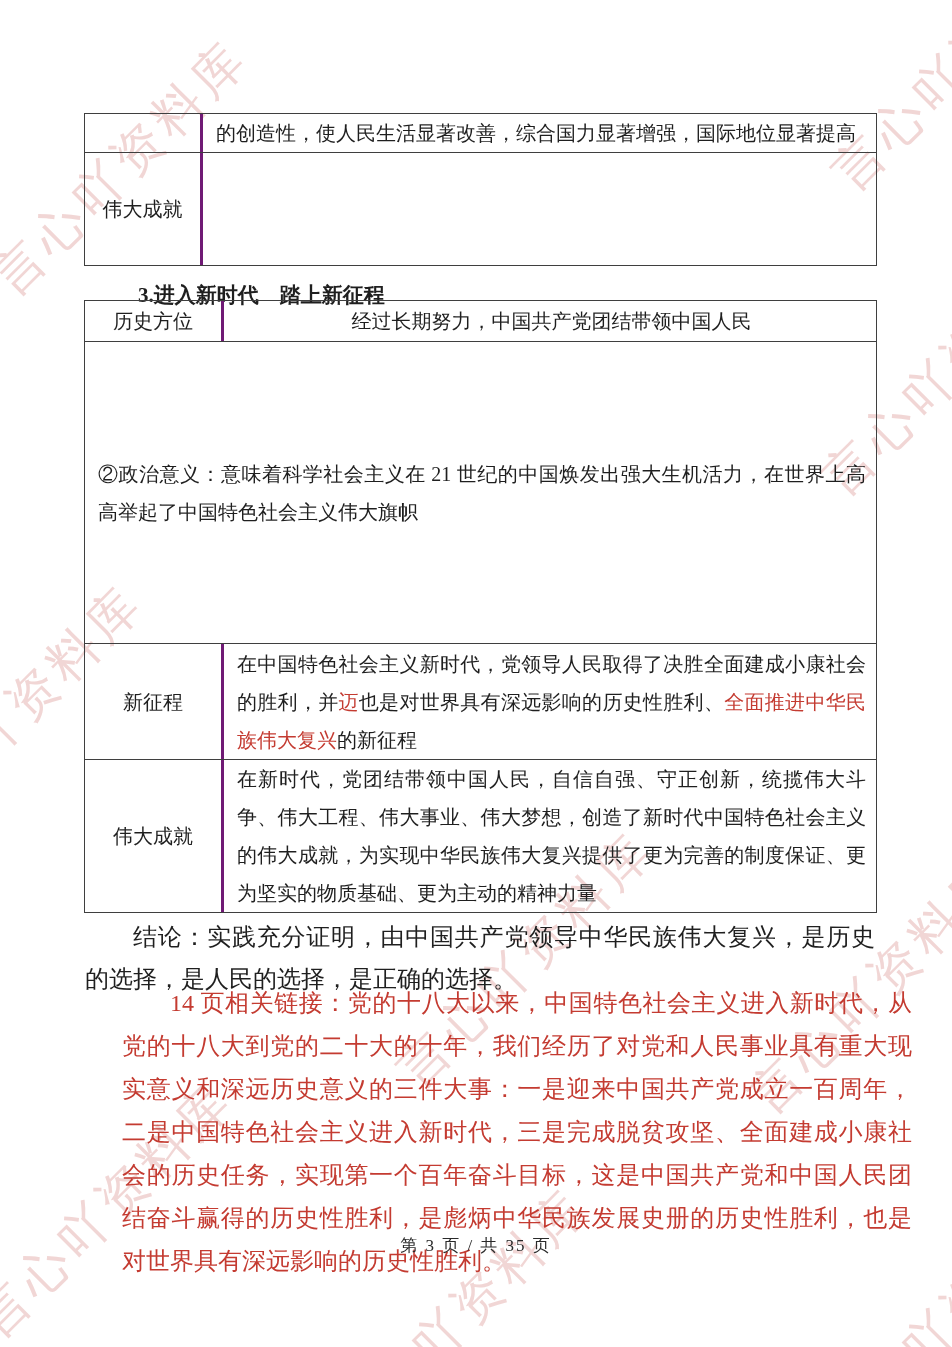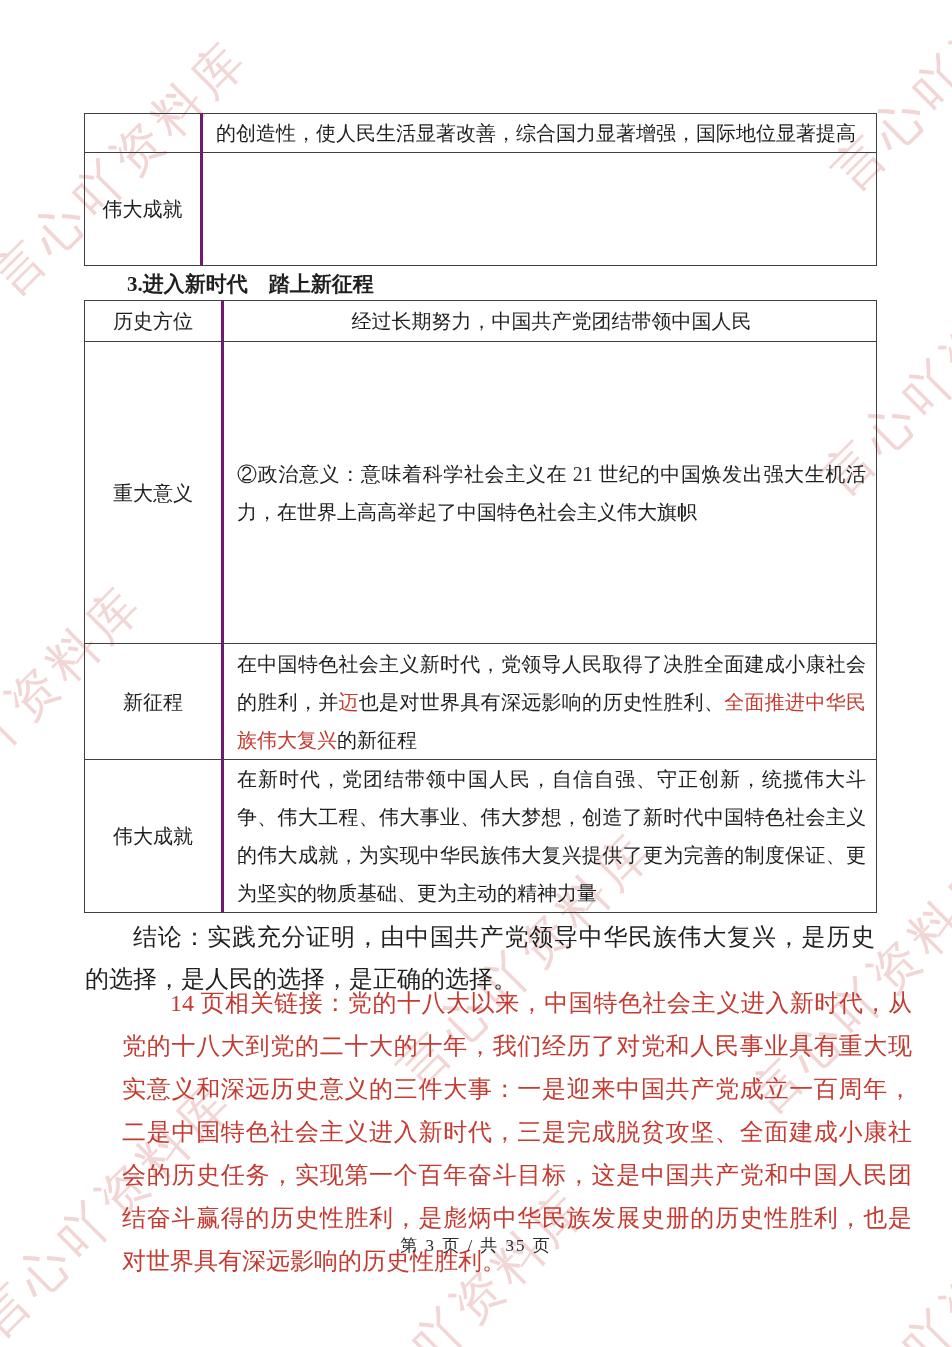--- a/index.html
+++ b/index.html
@@ -66,21 +66,21 @@
     text-indent:2em;
     z-index:1;
     margin:0;
   }
   .heading{
     position:absolute;
     left:123px;top:266px;
     font-size:21px;
     font-weight:bold;
     z-index:1;
-    margin:4px;
+    margin:15px;
   }
   .red{color:#c43b31;}
   .footer{
     position:absolute;
     left:0;top:1234px;width:952px;
     text-align:center;
     font-size:17px;
     letter-spacing:2px;
     z-index:1;
     color:#2a2a2a;
@@ -116,21 +116,20 @@
   <h3 class="heading">3.进入新时代　踏上新征程</h3>
 
   <div class="tbl t2" style="top:300px;">
     <div class="trow" style="min-height:40px;">
       <div class="cell lbl">历史方位</div>
       <div class="cell cnt center">
         <p>经过长期努力，中国共产党团结带领中国人民</p>
       </div>
     </div>
     <div class="trow" style="min-height:302px;">
-      <div class="cell lbl">重大意义</div>
       <div class="cell cnt">
         <p>②政治意义：意味着科学社会主义在 21 世纪的中国焕发出强大生机活力，在世界上高高举起了中国特色社会主义伟大旗帜</p>
       </div>
     </div>
     <div class="trow" style="min-height:116px;">
       <div class="cell lbl">新征程</div>
       <div class="cell cnt">
         <p><span>在中国特色社会主义新时代，党领导人民取得了决胜全面建成小康社会的胜利，并</span><span class="red">迈</span><span>也是对世界具有深远影响的历史性胜利、</span><span class="red">全面推进中华民族伟大复兴</span><span>的新征程</span></p>
       </div>
     </div>

